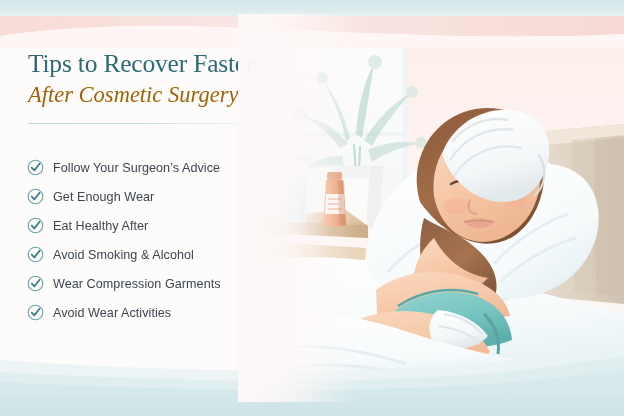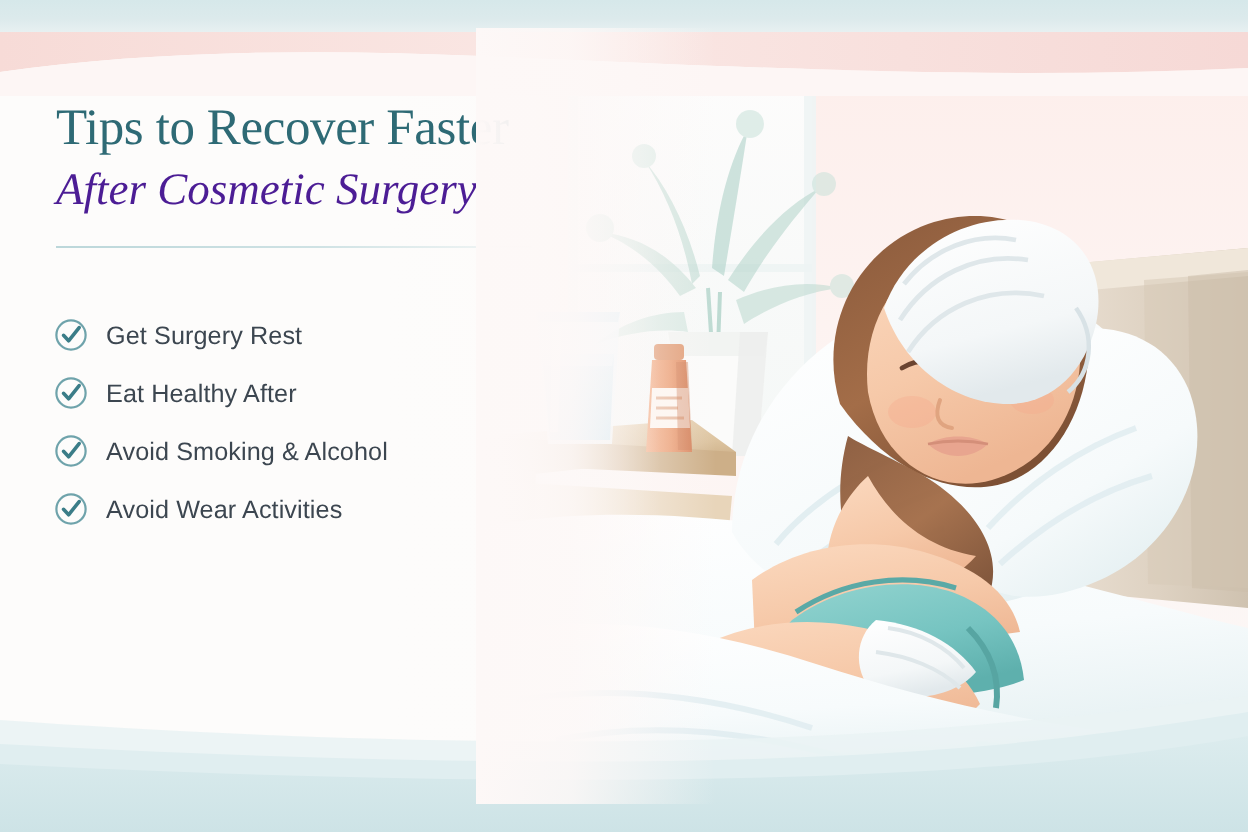--- a/index.html
+++ b/index.html
@@ -73,21 +73,21 @@
     font-size: 25.5px;
     letter-spacing: -0.2px;
     color: #2e6a75;
     line-height: 1.13;
     white-space: nowrap;
   }
   .title-line2 {
     font-family: "Liberation Serif", serif;
     font-style: italic;
     font-size: 22.5px;
-    color: #4c1d95;
+    color: #a16207;
     line-height: 1.3;
     margin-top: 1px;
     white-space: nowrap;
   }
   .divider {
     margin-top: 14px;
     width: 238px;
     height: 1px;
     background: linear-gradient(to right, #bcd7da 0%, #cfe2e4 55%, rgba(207,226,228,0.15) 100%);
   }
@@ -346,45 +346,59 @@
   </div>
 
   <div class="text-block">
     <div class="title-line1">Tips to Recover Faster</div>
     <div class="title-line2">After Cosmetic Surgery</div>
     <div class="divider"></div>
   </div>
 
   <div class="tips-list">
 
-
-    <div class="tip-row">
-      <svg class="tip-icon" viewBox="0 0 20 20">
-        <circle cx="10" cy="10" r="8.6" fill="none" stroke="#6fa3ab" stroke-width="1.3"></circle>
-        <path d="M5.6 10.2 L8.6 13.4 L14.8 5.6" fill="none" stroke="#3b7d88" stroke-width="2.1" stroke-linecap="round" stroke-linejoin="round"></path>
-      </svg>
-      <span class="tip-label">Get Surgery Rest</span>
+    <div class="tip-row">
+      <svg class="tip-icon" viewBox="0 0 20 20">
+        <circle cx="10" cy="10" r="8.6" fill="none" stroke="#6fa3ab" stroke-width="1.3"></circle>
+        <path d="M5.6 10.2 L8.6 13.4 L14.8 5.6" fill="none" stroke="#3b7d88" stroke-width="2.1" stroke-linecap="round" stroke-linejoin="round"></path>
+      </svg>
+      <span class="tip-label">Follow Your Surgeon’s Advice</span>
+    </div>
+
+    <div class="tip-row">
+      <svg class="tip-icon" viewBox="0 0 20 20">
+        <circle cx="10" cy="10" r="8.6" fill="none" stroke="#6fa3ab" stroke-width="1.3"></circle>
+        <path d="M5.6 10.2 L8.6 13.4 L14.8 5.6" fill="none" stroke="#3b7d88" stroke-width="2.1" stroke-linecap="round" stroke-linejoin="round"></path>
+      </svg>
+      <span class="tip-label">Get Enough Wear</span>
     </div>
 
     <div class="tip-row">
       <svg class="tip-icon" viewBox="0 0 20 20">
         <circle cx="10" cy="10" r="8.6" fill="none" stroke="#6fa3ab" stroke-width="1.3"></circle>
         <path d="M5.6 10.2 L8.6 13.4 L14.8 5.6" fill="none" stroke="#3b7d88" stroke-width="2.1" stroke-linecap="round" stroke-linejoin="round"></path>
       </svg>
       <span class="tip-label">Eat Healthy After</span>
     </div>
 
     <div class="tip-row">
       <svg class="tip-icon" viewBox="0 0 20 20">
         <circle cx="10" cy="10" r="8.6" fill="none" stroke="#6fa3ab" stroke-width="1.3"></circle>
         <path d="M5.6 10.2 L8.6 13.4 L14.8 5.6" fill="none" stroke="#3b7d88" stroke-width="2.1" stroke-linecap="round" stroke-linejoin="round"></path>
       </svg>
       <span class="tip-label">Avoid Smoking &amp; Alcohol</span>
     </div>
 
+    <div class="tip-row">
+      <svg class="tip-icon" viewBox="0 0 20 20">
+        <circle cx="10" cy="10" r="8.6" fill="none" stroke="#6fa3ab" stroke-width="1.3"></circle>
+        <path d="M5.6 10.2 L8.6 13.4 L14.8 5.6" fill="none" stroke="#3b7d88" stroke-width="2.1" stroke-linecap="round" stroke-linejoin="round"></path>
+      </svg>
+      <span class="tip-label">Wear Compression Garments</span>
+    </div>
 
     <div class="tip-row">
       <svg class="tip-icon" viewBox="0 0 20 20">
         <circle cx="10" cy="10" r="8.6" fill="none" stroke="#6fa3ab" stroke-width="1.3"></circle>
         <path d="M5.6 10.2 L8.6 13.4 L14.8 5.6" fill="none" stroke="#3b7d88" stroke-width="2.1" stroke-linecap="round" stroke-linejoin="round"></path>
       </svg>
       <span class="tip-label">Avoid Wear Activities</span>
     </div>
 
   </div>

